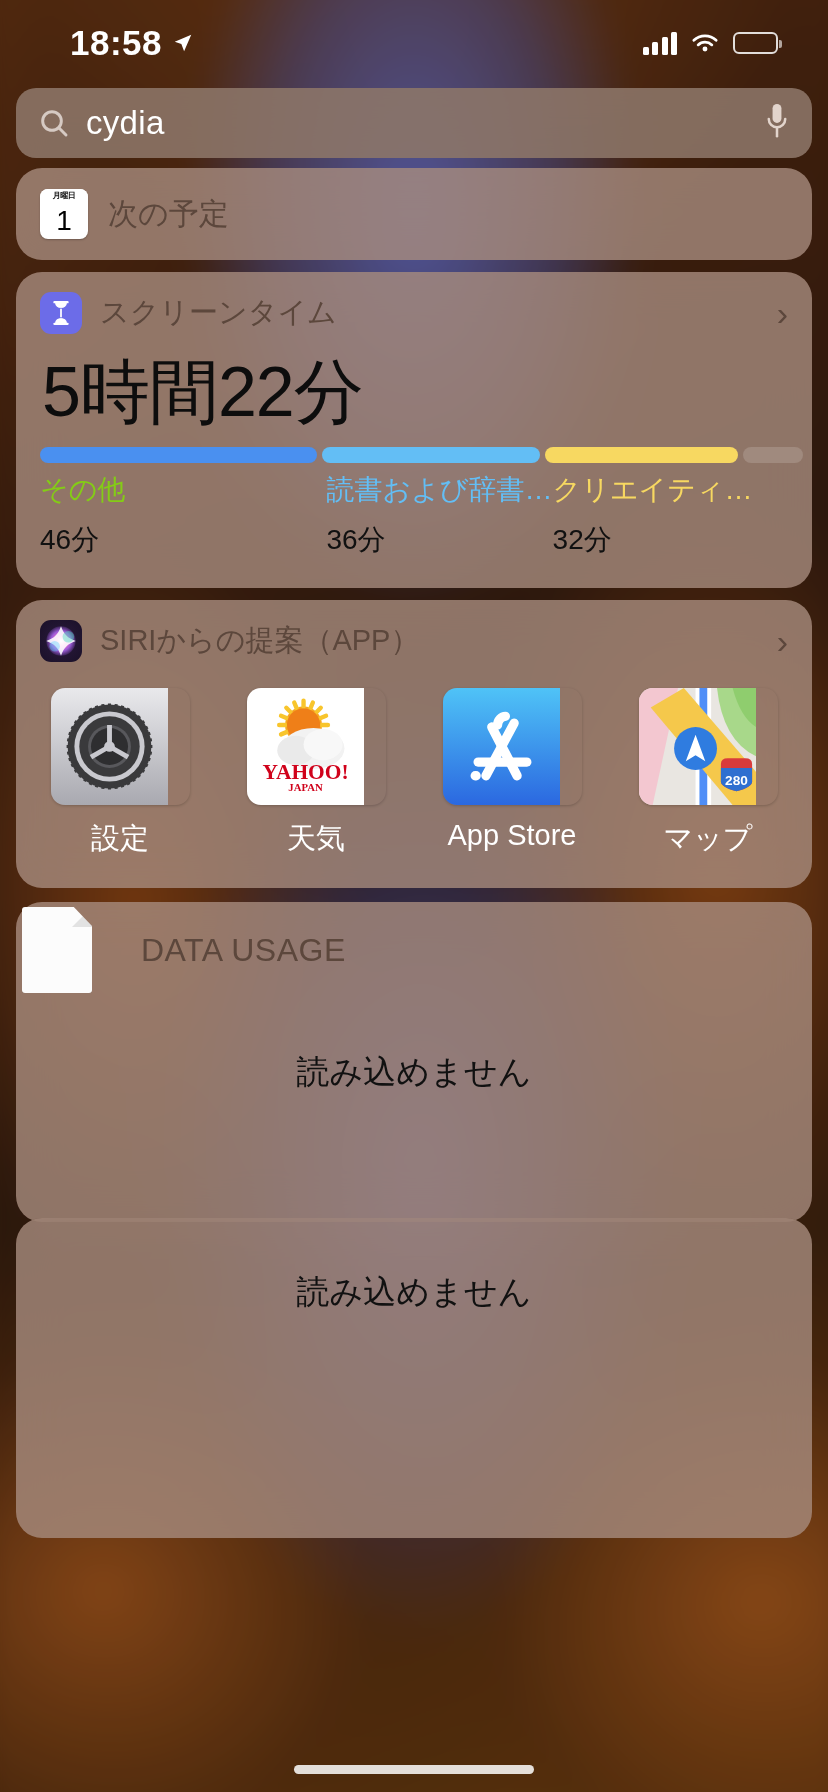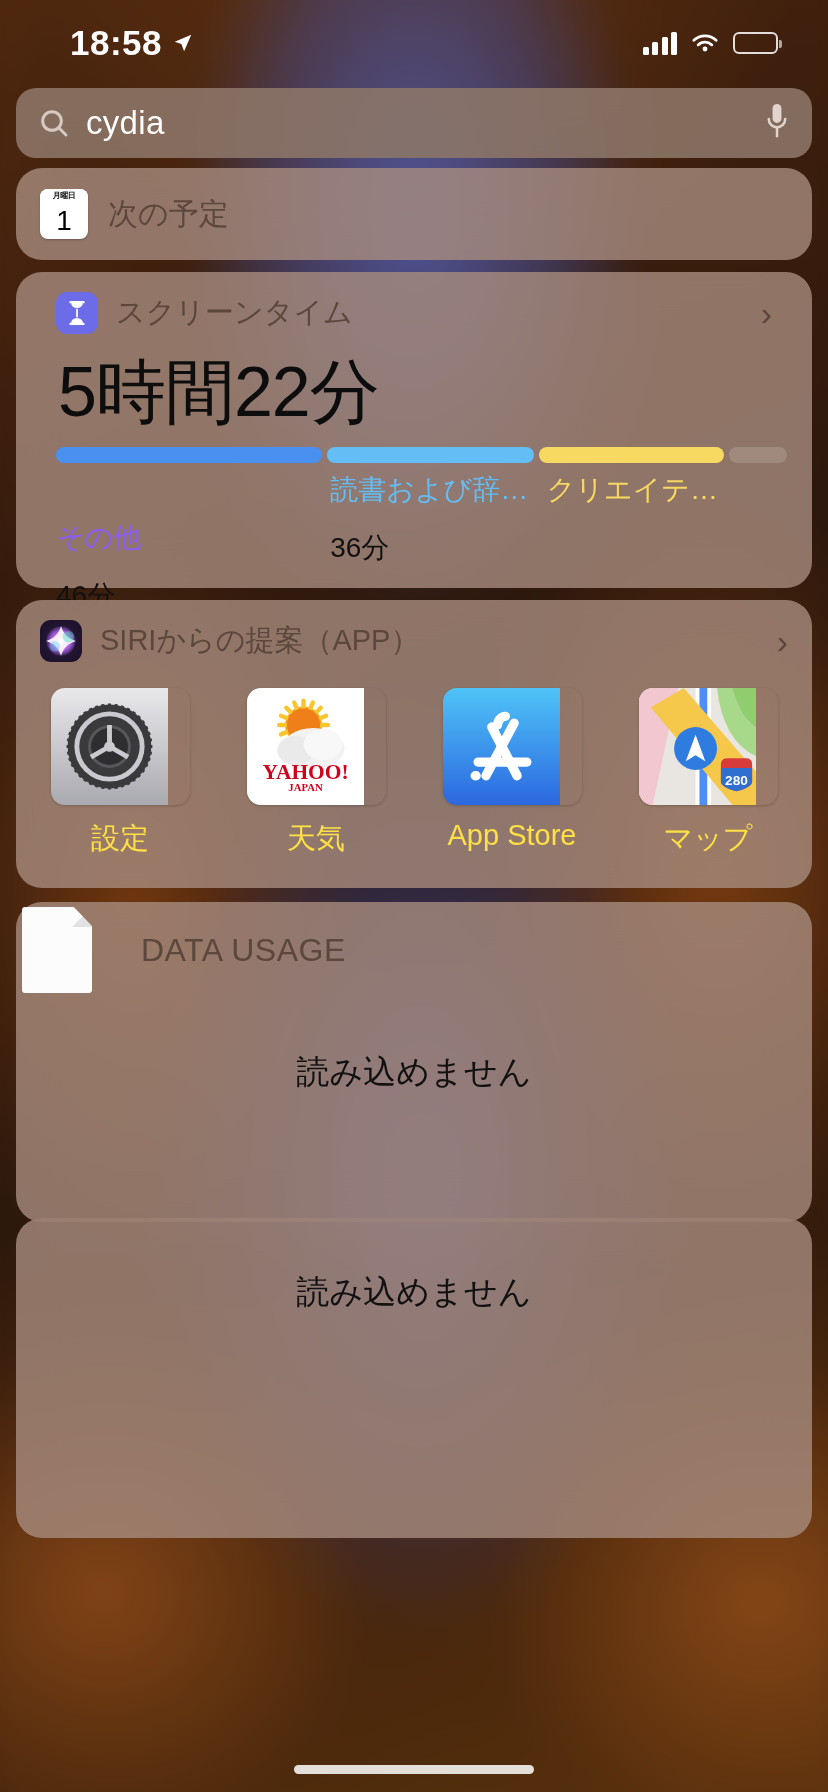--- a/index.html
+++ b/index.html
@@ -70,46 +70,46 @@
               overflow:hidden; display:flex; flex-direction:column; flex:0 0 auto;
               box-shadow:0 1px 2px rgba(0,0,0,.25); }
   .cal-icon .cal-top { height:13px; background:#fff; color:#111; font-size:8px;
             display:flex; align-items:center; justify-content:center; font-weight:bold;
             letter-spacing:-.5px;text-align:right; }
   .cal-icon .cal-day { flex:1; display:flex; align-items:center; justify-content:center;
             font-size:28px; color:#000; line-height:1; }
   #calendar-title { margin-left:20px; font-size:30px; color:#5c473c; }
 
   
-  #screentime-widget { top:272px; height:316px; padding:20px 40px 0; }
+  #screentime-widget { top:272px; height:316px; padding:20px 24px 0; }
   .wrow { display:flex; align-items:center; }
   .st-icon { width:42px; height:42px; border-radius:11px; background:#6C6CE8;
              display:flex; align-items:center; justify-content:center; flex:0 0 auto; }
   .whead-title { margin-left:18px; font-size:29px; color:#5c473c; flex:1; }
   .chev { color:#5c473c; font-size:34px; line-height:1; font-weight:300; }
   #screentime-total { font-size:70px; color:#0d0d0d; font-weight:500;
                       letter-spacing:-1px; margin:18px 0 0 2px; line-height:1.15; }
   #st-bar { display:flex; gap:5px; height:16px; margin-top:14px; }
   #st-bar .seg { border-radius:8px; }
   #st-legend { display:flex; margin-top:8px; }
   .lg-label { font-size:28px; white-space:nowrap; overflow:hidden;
               text-overflow:ellipsis; }
-  .lg-time { font-size:28px; color:#111; margin-top:20px; }
+  .lg-time { font-size:28px; color:#111; margin-top:12px; }
   .lg-col { overflow:hidden; }
 
   
   #siri-widget { top:600px; height:288px; padding:20px 24px 0; }
   .siri-icon { width:42px; height:42px; border-radius:11px; flex:0 0 auto;
     background:radial-gradient(circle at 50% 50%, #2a1b3d 0%, #1a1028 100%);
     display:flex; align-items:center; justify-content:center; overflow:hidden; }
   #siri-apps { display:flex; justify-content:space-between; margin-top:26px; padding:0 8px; }
   .app { width:144px; display:flex; flex-direction:column; align-items:center; }
   .app-ico { width:139px; height:117px; border-radius:14px; overflow:hidden;
              box-shadow:0 1px 3px rgba(0,0,0,.2); }
-  .app-label { margin-top:14px; font-size:29px; color:#fde047; white-space:nowrap; }
+  .app-label { margin-top:14px; font-size:29px; color:#ffffff; white-space:nowrap; }
 
   
   .broken-widget { height:320px; }
   #datausage-widget { top:902px; }
   #safesurfing-widget { top:1218px; }
   .bw-head { display:flex; align-items:center; height:96px; padding-left:12px;gap:41px; }
   .doc-icon { width:70px; height:86px; background:#fcfcfc; position:relative;
               border-radius:3px; flex:0 0 auto; margin-left:-6px;
               box-shadow:0 1px 3px rgba(0,0,0,.2);
               clip-path:polygon(0 0, 74% 0, 100% 22%, 100% 100%, 0 100%); }
@@ -196,29 +196,30 @@
   <div id="screentime-total">5時間22分</div>
 
   <div id="st-bar">
       <div class="seg" style="flex: 0 0 37.0968%; background: rgb(74, 144, 240);"></div>
       <div class="seg" style="flex: 0 0 29.0323%; background: rgb(99, 190, 245);"></div>
       <div class="seg" style="flex: 0 0 25.8065%; background: rgb(247, 216, 97);"></div>
       <div class="seg" style="flex: 0 0 8.06452%; background: rgb(160, 138, 126);"></div>
     </div>
   <div id="st-legend">
       <div class="lg-col" style="flex: 0 0 38.2968%;">
-        <div class="lg-label" style="color: #8b5cf6; margin-top: 48px;">その他</div>
+        <div class="lg-label" style="color: #84cc16;">その他</div>
         <div class="lg-time">46分</div>
       </div>
       <div class="lg-col" style="flex: 0 0 30.2323%;">
         <div class="lg-label" style="color: rgb(99, 190, 245);">読書および辞書/辞典</div>
         <div class="lg-time">36分</div>
       </div>
       <div class="lg-col" style="flex: 0 0 27.0065%;">
         <div class="lg-label" style="color: rgb(247, 216, 97);">クリエイティ…</div>
+        <div class="lg-time">32分</div>
       </div>
     </div>
 </div>
 
 <div class="widget" id="siri-widget">
   <div class="wrow">
     <span class="siri-icon">
       <svg width="42" height="42" viewBox="0 0 40 40">
         <defs>
           <radialGradient id="sg" cx="50%" cy="50%" r="55%">

